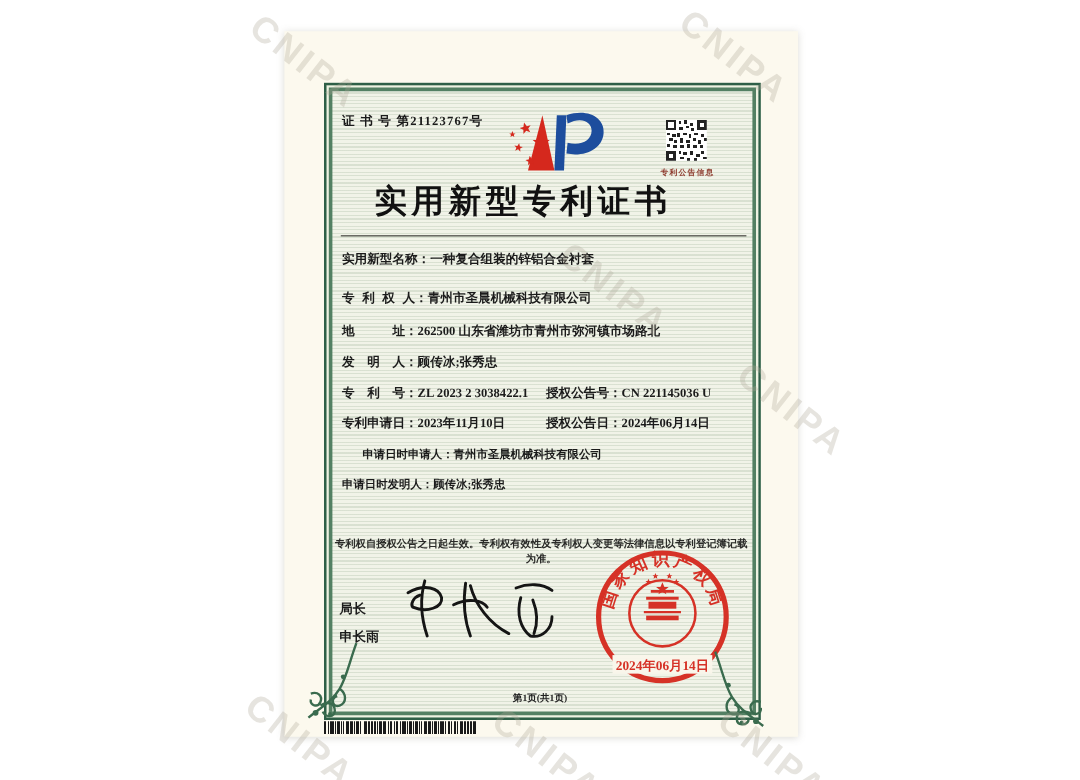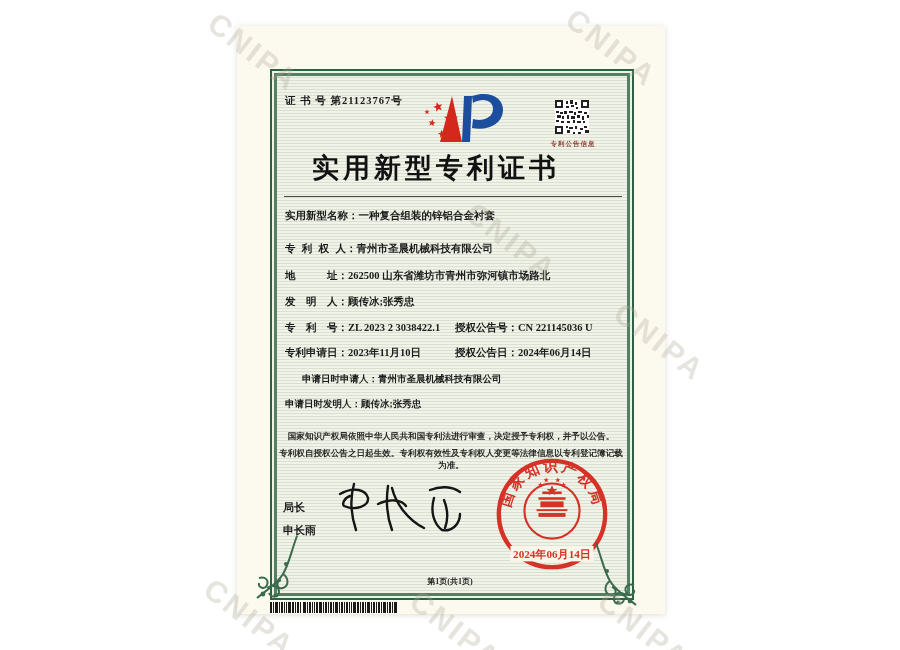--- a/index.html
+++ b/index.html
@@ -145,21 +145,20 @@
       <span>专利申请日：</span><span>2023年11月10日</span>
       <span class="pair2"><span>授权公告日：</span><span>2024年06月14日</span></span>
     </div>
     <div class="row" style="top:347px;font-size:9.5px;margin-left:17px;">
       <span>申请日时申请人：</span><span>青州市圣晨机械科技有限公司</span>
     </div>
     <div class="row" style="top:372px;font-size:9.5px;">
       <span>申请日时发明人：</span><span>顾传冰;张秀忠</span>
     </div>
 
-    <div class="legal" style="top:405px;">国家知识产权局依照中华人民共和国专利法进行审查，决定授予专利权，并予以公告。</div>
     <div class="legal" style="top:422px;font-family:Liberation Mono, monospace;">专利权自授权公告之日起生效。专利权有效性及专利权人变更等法律信息以专利登记簿记载为准。</div>
 
     <div class="signer" style="top:474px;text-align:right;">局长</div>
     <div class="signer" style="top:497px;">申长雨</div>
 
     <div class="signature">
       <svg width="135" height="62" viewBox="0 0 135 62" fill="none" stroke="#151515" stroke-width="2.4" stroke-linecap="round">
         <path d="M22,6 C18,20 18,34 24,52"></path>
         <path d="M8,16 C22,8 34,12 36,20 C37,28 24,33 12,28 C10,26 12,20 18,18"></path>
         <path d="M56,8 C54,22 54,36 60,52"></path>

